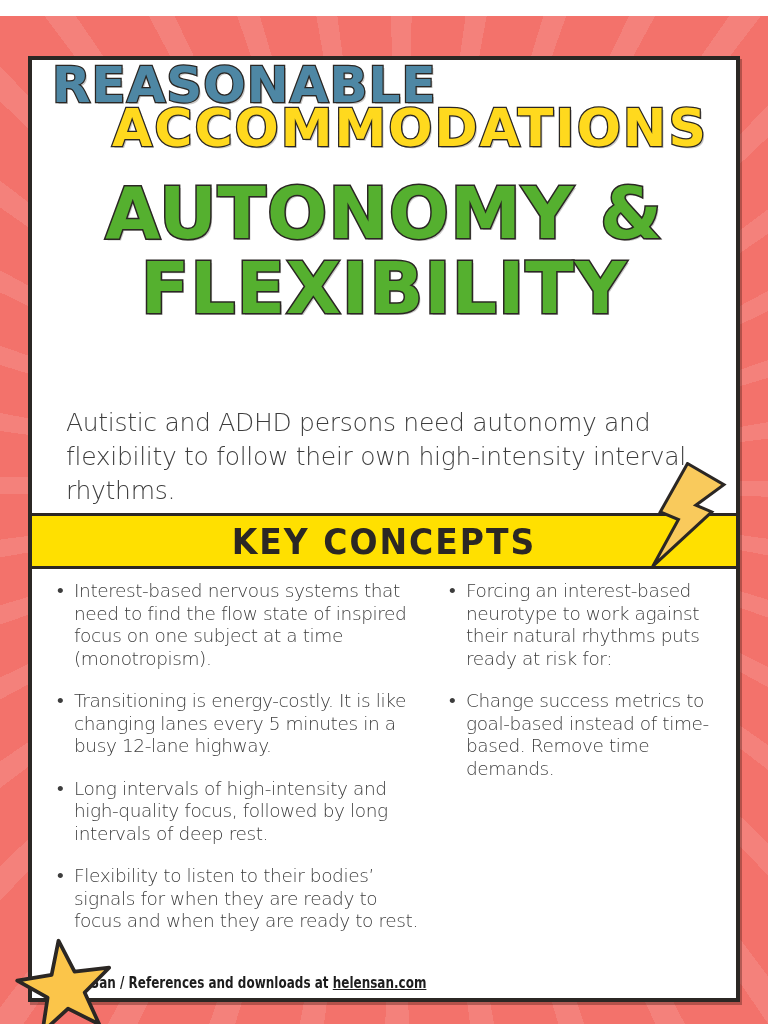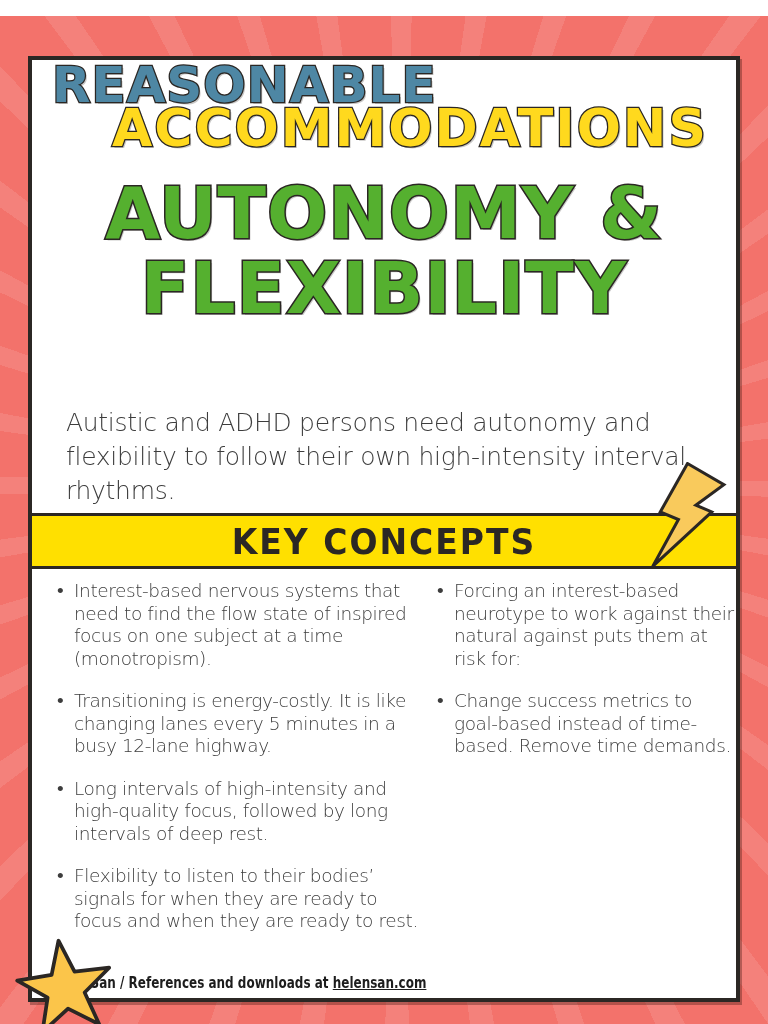--- a/index.html
+++ b/index.html
@@ -56,21 +56,21 @@
     display:flex;align-items:center;justify-content:center;
   }
   .banner-label{
     font-weight:800;font-size:33px;letter-spacing:2px;color:#2B2724;
     transform:scaleY(1.05);
   }
   .bolt{position:absolute;left:638px;top:446px;z-index:5;}
   .star{position:absolute;left:6px;top:920px;z-index:6;transform:rotate(-8deg);}
   .columns{
     position:absolute;left:56px;right:34px;top:564px;
-    display:flex;gap:14px;
+    display:flex;gap:26px;
     color:#3D3D3D;
     font-size:18.5px;line-height:22.5px;letter-spacing:-0.4px;
     font-weight:300;
   }
   .col-left{flex:0 0 366px;}
   .col-right{flex:1;}
   ul.blist{list-style:none;margin:0;padding:0;}
   ul.blist > li{position:relative;padding-left:18px;margin:0 0 20px 0;}
   ul.blist > li::before{
     content:"•";position:absolute;left:1px;top:-1px;font-size:19px;color:#3D3D3D;
@@ -121,21 +121,21 @@
       <ul class="blist">
         <li>Interest-based nervous systems that need to find the flow state of inspired focus on one subject at a time (monotropism).</li>
         <li>Transitioning is energy-costly.  It is like changing lanes every 5 minutes in a busy 12-lane highway.</li>
         <li>Long intervals of high-intensity and high-quality focus, followed by long intervals of deep rest.</li>
         <li>Flexibility to listen to their bodies’ signals for when they are ready to focus and when they are ready to rest.</li>
       </ul>
     </div>
     <div class="col-right">
       <ul class="blist">
         <li>
-          <span>Forcing an interest-based neurotype to work against their natural against puts them at risk for:</span>
+          <span>Forcing an interest-based neurotype to work against their natural rhythms puts ready at risk for:</span>
         </li>
         <li>Change success metrics to goal-based instead of time-based.  Remove time demands.</li>
       </ul>
     </div>
   </div>
 
   <div class="footer">
     <span class="footer-inner">
       <span>Helen San / References and downloads at</span>
       <span class="footer-link">helensan.com</span>

